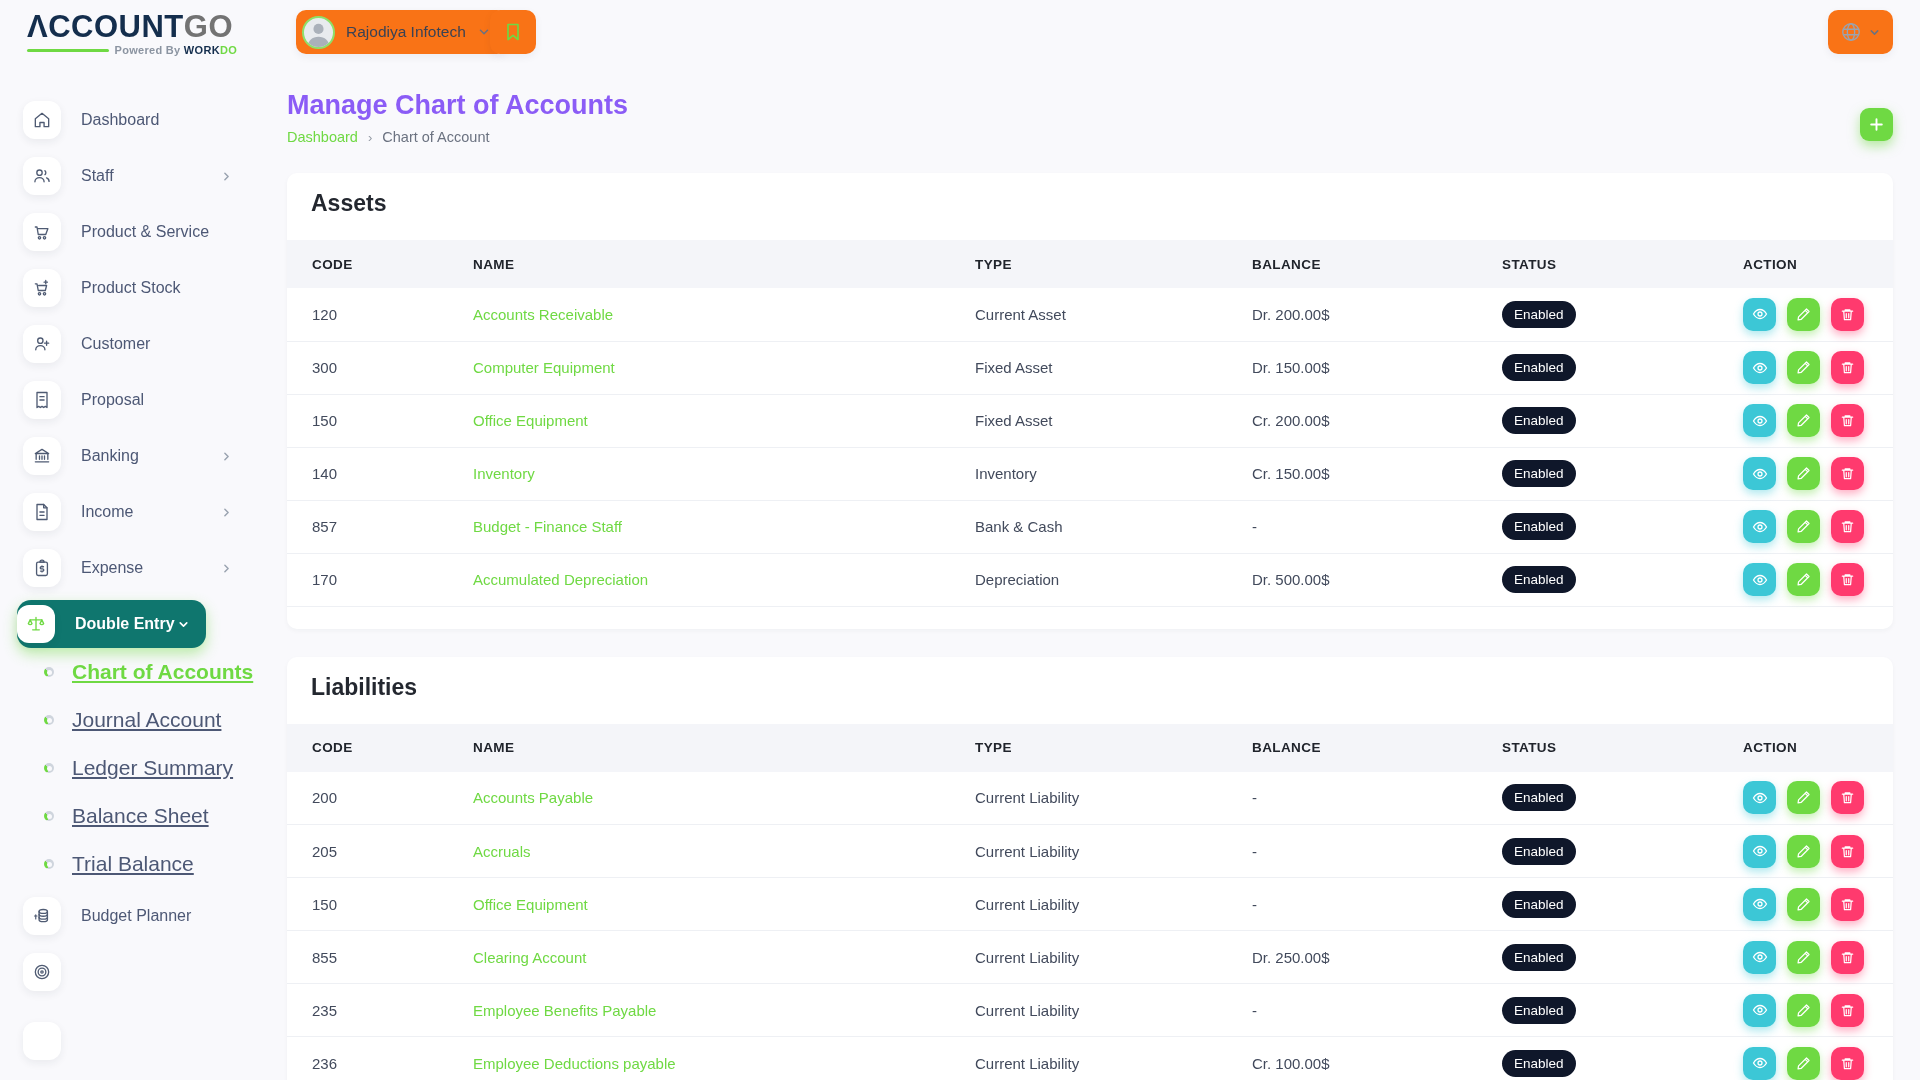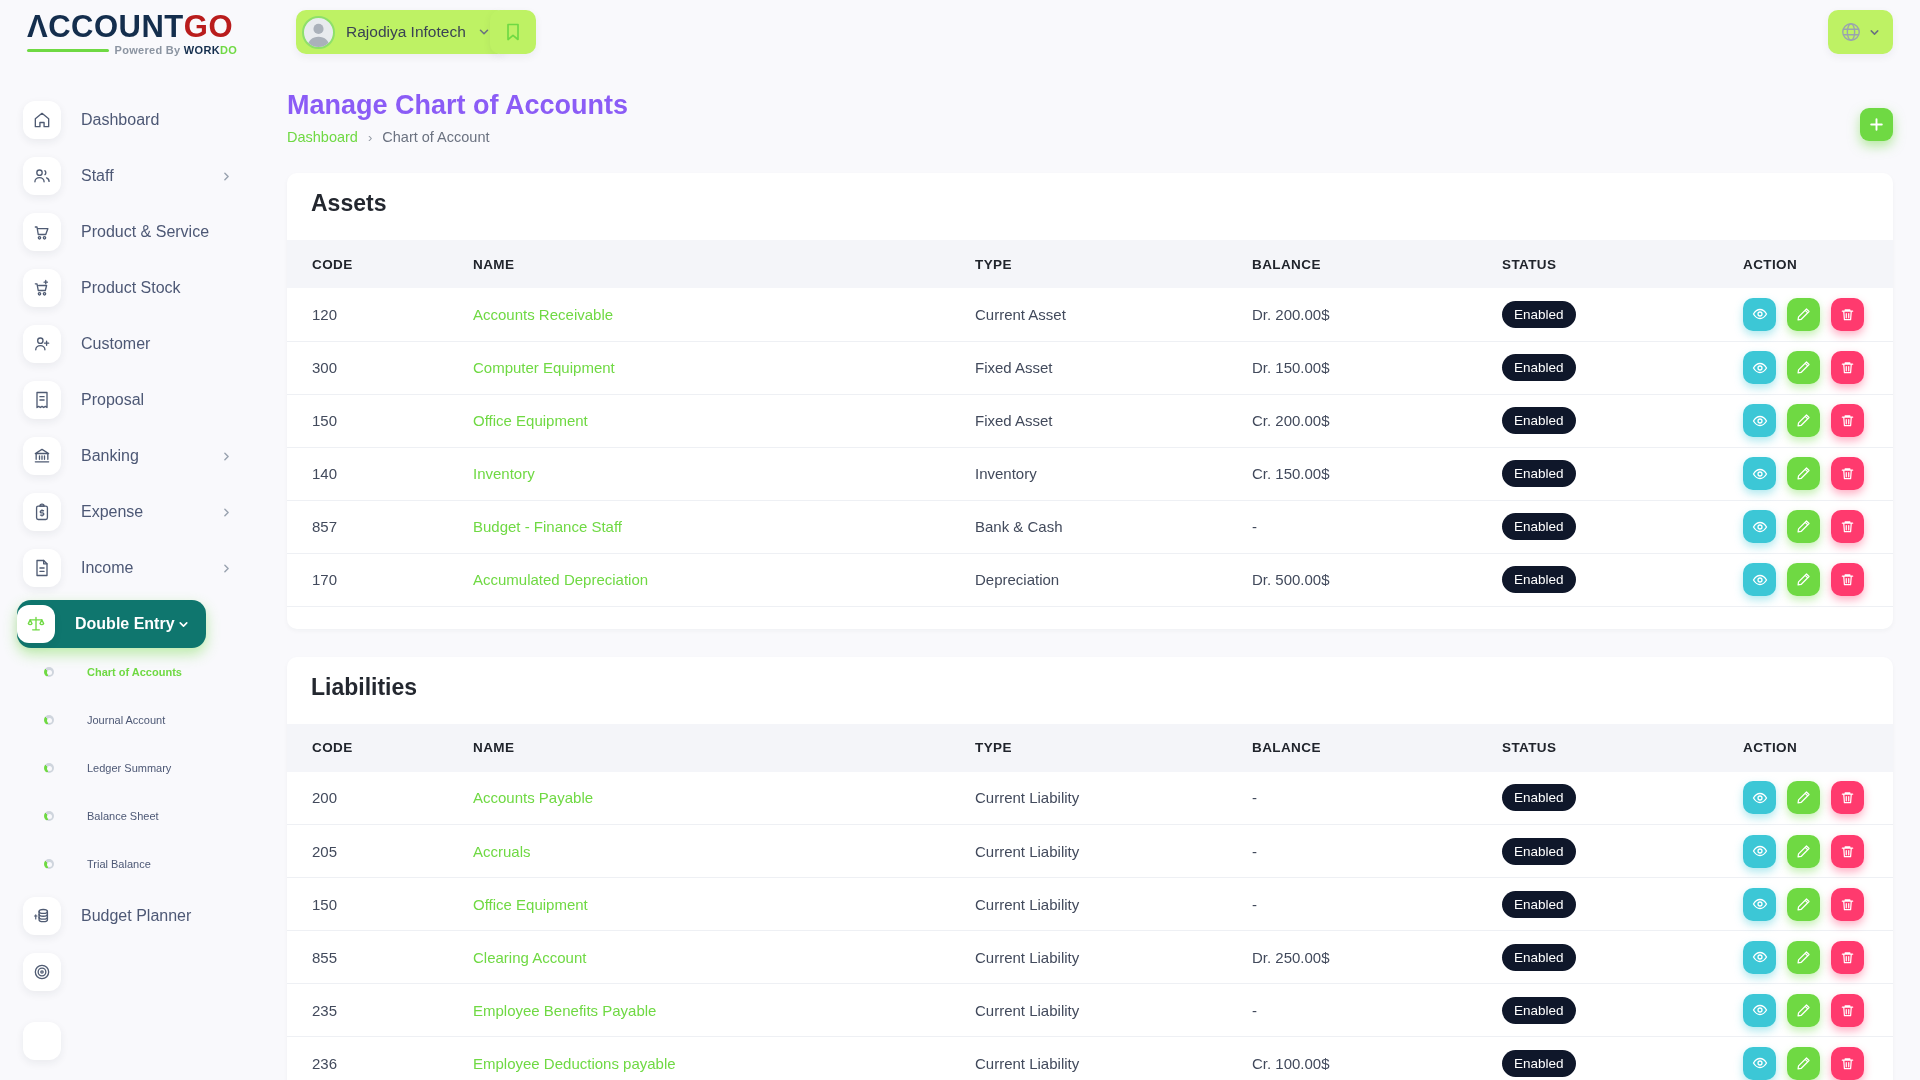--- a/index.html
+++ b/index.html
@@ -7,28 +7,28 @@
   body {
     font-family:"Liberation Sans", sans-serif;
     background:#f9f9fc;
     color:#424a5c;
     position:relative;
   }
   
   .topbar { position:absolute; top:0; left:0; width:1920px; height:70px; z-index:20; }
   .logo { position:absolute; left:27px; top:12px; width:210px; }
   .logo-text { font-size:31px; font-weight:800; letter-spacing:0.5px; color:#142e4d; line-height:30px; }
-  .logo-text .go { color:#b91c1c; }
+  .logo-text .go { color:#737373; }
   .logo-tag { display:flex; align-items:center; margin-top:2px; }
   .logo-tag .bar { flex:1; height:3px; background:#6fd943; border-radius:2px; margin-right:6px; }
   .logo-tag .tag { font-size:11px; font-weight:700; color:#8b94a1; letter-spacing:0.3px; white-space:nowrap; }
   .logo-tag .tag b { color:#142e4d; }
   .logo-tag .tag .go { color:#6fd943; }
   .pill, .icon-btn {
-    position:absolute; top:10px; background:#bef264; border:none; border-radius:10px;
+    position:absolute; top:10px; background:#f97316; border:none; border-radius:10px;
     box-shadow:0 3px 8px rgba(30,40,60,0.06); cursor:pointer;
   }
   .pill { left:296px; height:44px; display:flex; align-items:center; gap:11px; padding:0 16px 0 6px; }
   .avatar { width:33px; height:33px; border-radius:50%; background:#e8ebee; border:2px solid #8ee06a; overflow:hidden; display:flex; align-items:flex-end; justify-content:center; }
   .company-name { font-size:15.5px; color:#3a4254; }
   .icon-btn { display:flex; align-items:center; justify-content:center; }
   .bookmark-btn { left:490px; width:46px; height:44px; }
   .globe-btn { left:1828px; width:65px; height:44px; gap:6px; }
   
   .sidebar { position:absolute; top:70px; left:0; width:265px; height:1010px; padding:22px 0 0 23px; }
@@ -41,21 +41,21 @@
     border-radius:14px; display:flex; align-items:center; cursor:pointer; position:relative;
     box-shadow:0 6px 14px rgba(111,217,67,0.45);
   }
   .nav-group-active .nav-label { color:#fff; font-weight:700; }
   .nav-group-active .nav-caret { right:16px; color:#fff; }
   .sub-item { display:flex; align-items:center; height:48px; cursor:pointer; }
   .sub-item:first-child { margin-top:5px; }
   .bullet { width:10px; height:10px; border-radius:50%; margin-left:21px; flex:none;
     background:conic-gradient(#cfd5dd 0deg 200deg, #6fd943 200deg 310deg, #cfd5dd 310deg 360deg); position:relative; }
   .bullet::after { content:""; position:absolute; inset:2.5px; border-radius:50%; background:#f9f9fc; }
-  .sub-label { margin-left:33px; font-size:11px; font-weight:500; color:#4d5875; }
+  .sub-label { margin-left:18px; font-size:21px; font-weight:500; color:#4d5875;text-decoration:underline; }
   .sub-item.active .sub-label { color:#6fd943; font-weight:700; }
   .cutoff-item { margin-top:13px; }
   
   .main { position:absolute; left:265px; top:70px; width:1655px; height:1010px; padding:20px 27px 0 22px; }
   .page-title { font-size:27px; font-weight:700; color:#8b5cf6; }
   .breadcrumb { margin-top:8px; font-size:14.5px; display:flex; align-items:center; gap:10px; }
   .breadcrumb a { color:#6fd943; text-decoration:none; cursor:pointer; }
   .crumb-sep { color:#9399a4; font-size:13px; }
   .crumb-cur { color:#6b7280; }
   .add-btn { position:absolute; top:38px; right:27px; width:33px; height:33px; border:none; border-radius:9px;
@@ -206,41 +206,41 @@
     <span class="nav-caret">
         <svg width="13" height="13" viewBox="0 0 16 16" fill="none" stroke="currentColor" stroke-width="1.8" stroke-linecap="round" stroke-linejoin="round">
           <path d="M6 4l4 4-4 4"></path>
         </svg>
       </span>
   </div>
 
   <div class="nav-item">
     <span class="nav-ic">
       <svg width="20" height="20" viewBox="0 0 24 24" fill="none" stroke="#4f5b73" stroke-width="1.6" stroke-linecap="round" stroke-linejoin="round">
+          <path d="M6 3h8l4 4v14H6z"></path>
+          <path d="M14 3v4h4M9.5 12h5M9.5 16h5"></path>
+        </svg>
+    </span>
+    <span class="nav-label">Income</span>
+    <span class="nav-caret">
+        <svg width="13" height="13" viewBox="0 0 16 16" fill="none" stroke="currentColor" stroke-width="1.8" stroke-linecap="round" stroke-linejoin="round">
+          <path d="M6 4l4 4-4 4"></path>
+        </svg>
+      </span>
+  </div>
+
+  <div class="nav-item">
+    <span class="nav-ic">
+      <svg width="20" height="20" viewBox="0 0 24 24" fill="none" stroke="#4f5b73" stroke-width="1.6" stroke-linecap="round" stroke-linejoin="round">
           <rect x="5.5" y="5" width="13" height="16" rx="2"></rect>
           <path d="M9.5 5a2.5 2.5 0 0 1 5 0z"></path>
           <path d="M13.8 10.5h-2.6a1.3 1.3 0 0 0 0 2.6h1.6a1.3 1.3 0 0 1 0 2.6h-2.6M12 9.5v1M12 15.7v1"></path>
         </svg>
     </span>
     <span class="nav-label">Expense</span>
-    <span class="nav-caret">
-        <svg width="13" height="13" viewBox="0 0 16 16" fill="none" stroke="currentColor" stroke-width="1.8" stroke-linecap="round" stroke-linejoin="round">
-          <path d="M6 4l4 4-4 4"></path>
-        </svg>
-      </span>
-  </div>
-
-  <div class="nav-item">
-    <span class="nav-ic">
-      <svg width="20" height="20" viewBox="0 0 24 24" fill="none" stroke="#4f5b73" stroke-width="1.6" stroke-linecap="round" stroke-linejoin="round">
-          <path d="M6 3h8l4 4v14H6z"></path>
-          <path d="M14 3v4h4M9.5 12h5M9.5 16h5"></path>
-        </svg>
-    </span>
-    <span class="nav-label">Income</span>
     <span class="nav-caret">
         <svg width="13" height="13" viewBox="0 0 16 16" fill="none" stroke="currentColor" stroke-width="1.8" stroke-linecap="round" stroke-linejoin="round">
           <path d="M6 4l4 4-4 4"></path>
         </svg>
       </span>
   </div>
 
   <div class="nav-group-active">
     <span class="nav-ic">
       <svg width="20" height="20" viewBox="0 0 24 24" fill="none" stroke="#6fd943" stroke-width="1.6" stroke-linecap="round" stroke-linejoin="round">

